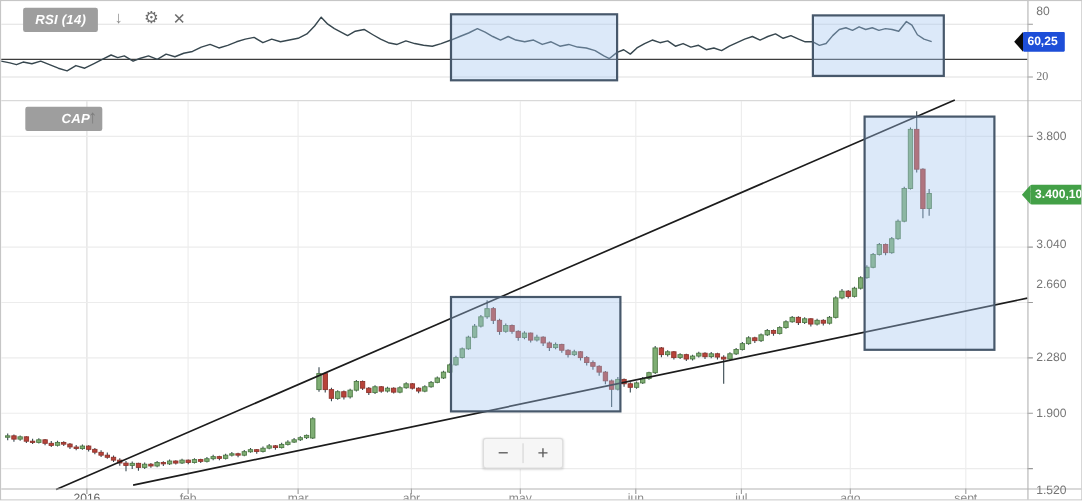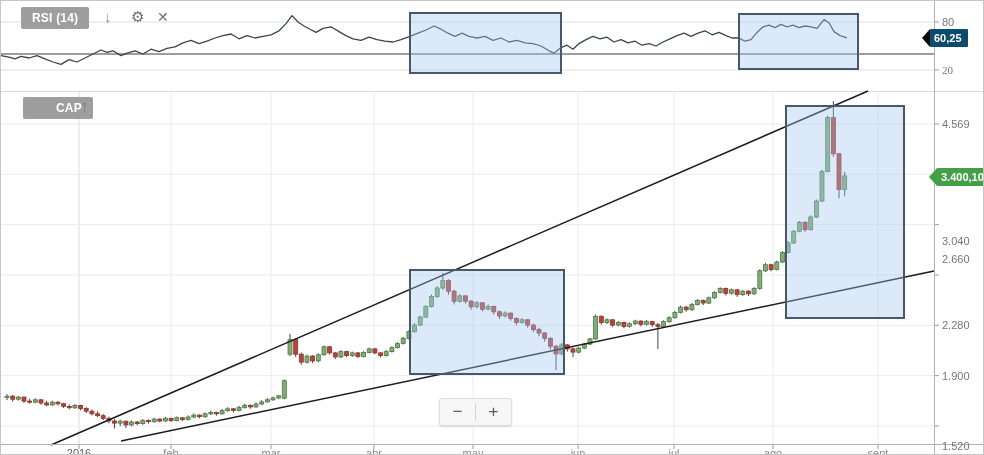--- a/index.html
+++ b/index.html
@@ -1,36 +1,36 @@
 <!DOCTYPE html>
 <html><head>
 <meta charset="utf-8">
 <style>
   html,body{margin:0;padding:0;background:#f0f0f0;font-family:"Liberation Sans",sans-serif;}
   .screen{position:relative;width:984px;height:455px;background:#fff;border:1px solid #c6c6c6;
           box-sizing:border-box;overflow:hidden;}
   #chart-svg{position:absolute;left:0;top:0;}
   .badge{position:absolute;background:#9e9e9e;color:#fff;font-size:12px;font-weight:bold;
-         padding:4px 11px;border-radius:2px;letter-spacing:.2px;cursor:pointer;}
+         padding:4px 11px;border-radius:2px;letter-spacing:.2px;cursor:pointer;font-style:italic;}
   .rsi-badge{left:20px;top:6px;}
   .cap-badge{left:22px;top:96px;padding-left:33px;}
   .tool-icon{position:absolute;color:#6e6e6e;font-size:14px;line-height:14px;cursor:pointer;
              top:9px;user-select:none;}
   .icon-collapse{left:103px;font-size:15px;color:#8a8a8a;}
   .icon-gear{left:130px;font-size:15px;}
   .icon-close{left:156px;font-size:14px;}
   .up-arrow{position:absolute;left:79px;top:97px;color:#7d7d7d;font-size:17px;line-height:17px;}
   .axis-label{position:absolute;left:941px;color:#767676;font-size:11px;line-height:12px;}
   .month-label{position:absolute;top:446px;transform:translateX(-50%);color:#8a8a8a;font-size:11px;}
   .month-label.year{color:#5f5f5f;}
   .tag{position:absolute;color:#fff;font-size:11px;font-weight:bold;line-height:18px;height:18px;
        padding:0 6px 0 4px;border-radius:1px;white-space:nowrap;}
   .tag:before{content:"";position:absolute;left:-8px;top:0;width:0;height:0;
        border-top:9px solid transparent;border-bottom:9px solid transparent;}
-  .rsi-tag{background:#0c4a6e;left:929px;top:28px;}
+  .rsi-tag{background:#1d4ed8;left:929px;top:28px;}
   .rsi-tag:before{border-right:8px solid #0b0b0b;}
   .price-tag{background:#43a047;left:936px;}
   .price-tag:before{border-right:8px solid #43a047;}
   .zoom-ctrl{position:absolute;left:438px;top:397px;display:flex;background:#f6f6f6;
        border:1px solid #ddd;border-radius:3px;box-shadow:0 1px 2px rgba(0,0,0,.12);}
   .zoom-btn{width:35px;height:26px;background:transparent;border:none;color:#5b5b5b;
        font-size:17px;line-height:26px;text-align:center;cursor:pointer;padding:0;
        font-family:"Liberation Sans",sans-serif;}
   .zoom-div{width:1px;background:#d4d4d4;margin:4px 0;}
 </style>
@@ -392,27 +392,27 @@
   <span class="tool-icon icon-collapse">↓</span>
   <span class="tool-icon icon-gear">⚙</span>
   <span class="tool-icon icon-close">✕</span>
   <div class="tag rsi-tag">60,25</div>
 
   <div class="badge cap-badge">CAP</div>
   <span class="up-arrow">↑</span>
   <div class="tag price-tag" id="price-tag" style="top: 166.969px;">3.400,10</div>
 
   <div id="right-axis">
-      <span class="axis-label" style="top: 117px;">4.569</span>
-      <span class="axis-label" style="top: 234px;">3.040</span>
+      <span class="axis-label" style="top: 117px;">3.800</span>
+      <span class="axis-label" style="top: 215px;">3.040</span>
       <span class="axis-label" style="top: 252px;">2.660</span>
       <span class="axis-label" style="top: 318.333px; text-align: center;">2.280</span>
       <span class="axis-label" style="top: 368.667px;">1.900</span>
       <span class="axis-label" style="top: 439px;">1.520</span>
-      <span class="axis-label" style="top: 15px;">80</span>
+      <span class="axis-label" style="top: 4px;">80</span>
       <span class="axis-label" style="top: 63px; font-family: Liberation Serif, serif;">20</span>
     </div>
   <div id="bottom-axis">
       <span class="month-label year" style="left: 78px;">2016</span>
       <span class="month-label" style="left: 170px;">feb</span>
       <span class="month-label" style="left: 270px;">mar</span>
       <span class="month-label" style="left: 373px;">abr</span>
       <span class="month-label" style="left: 472px;">may</span>
       <span class="month-label" style="left: 577px;">jun</span>
       <span class="month-label" style="left: 673px;">jul</span>

